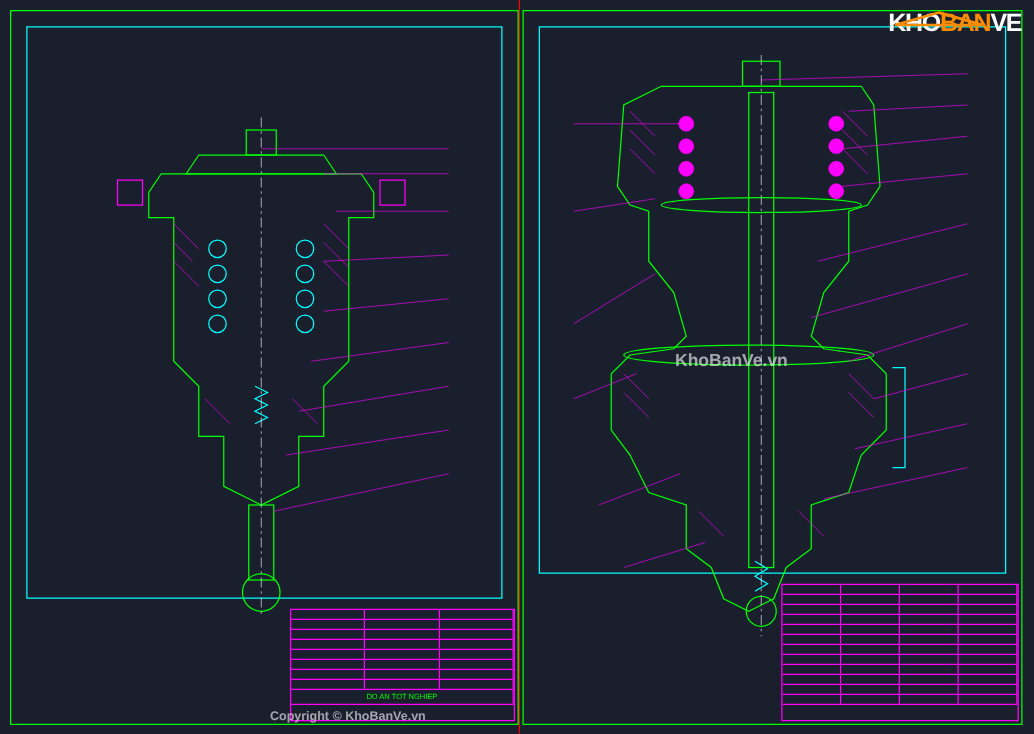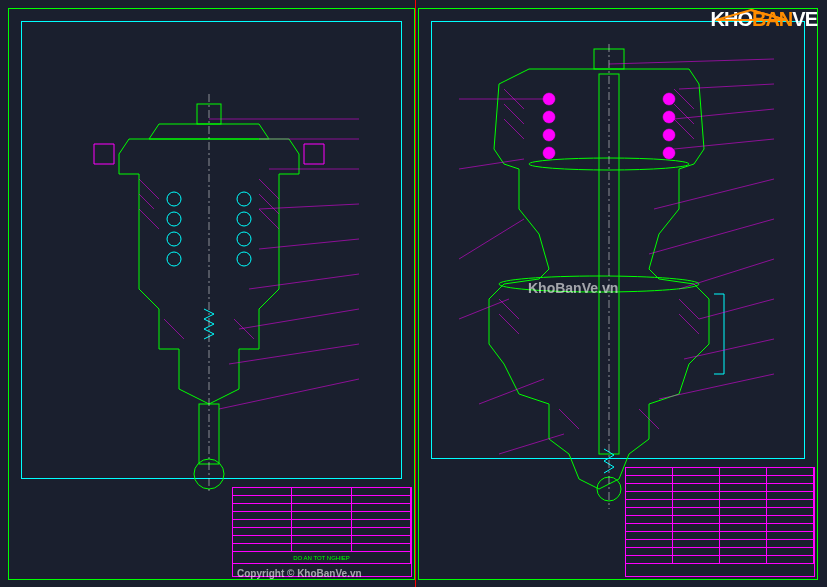--- a/index.html
+++ b/index.html
@@ -97,22 +97,22 @@
     height: 15px;
   }
   .watermark {
     position: absolute;
     color: #ffffff;
     opacity: 0.6;
     font-size: 14px;
     font-weight: bold;
     pointer-events: none;
   }
-  .wm-center { left: 528px; top: 280px; text-align: right; }
-  .wm-bottom { left: 237px; top: 568px; font-size: 10px; }
+  .wm-center { left: 540px; top: 280px; text-align: right; }
+  .wm-bottom { left: 216px; top: 568px; font-size: 10px; }
   svg { position: absolute; top: 0; left: 0; }
 </style>
 </head>
 <body>
 
 <div class="canvas">
 
   <div class="logo">
     <svg class="logo-roof" viewBox="0 0 80 15">
       <path d="M 40 2 L 75 12 L 5 12 Z" fill="none" stroke="#ff8c00" stroke-width="2"></path>

